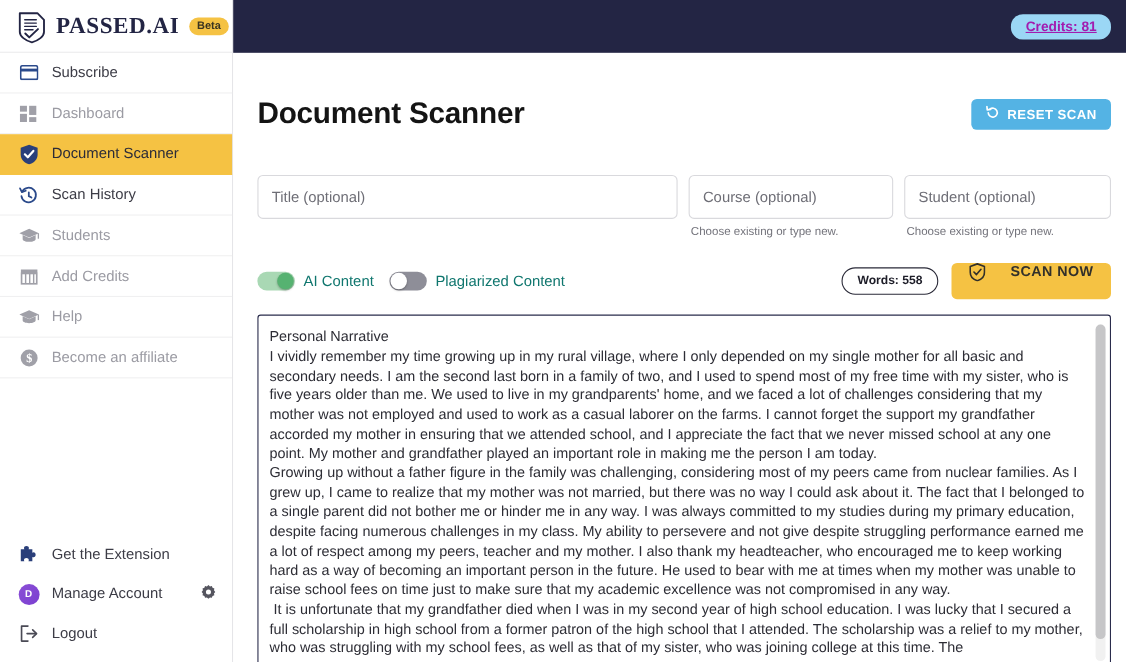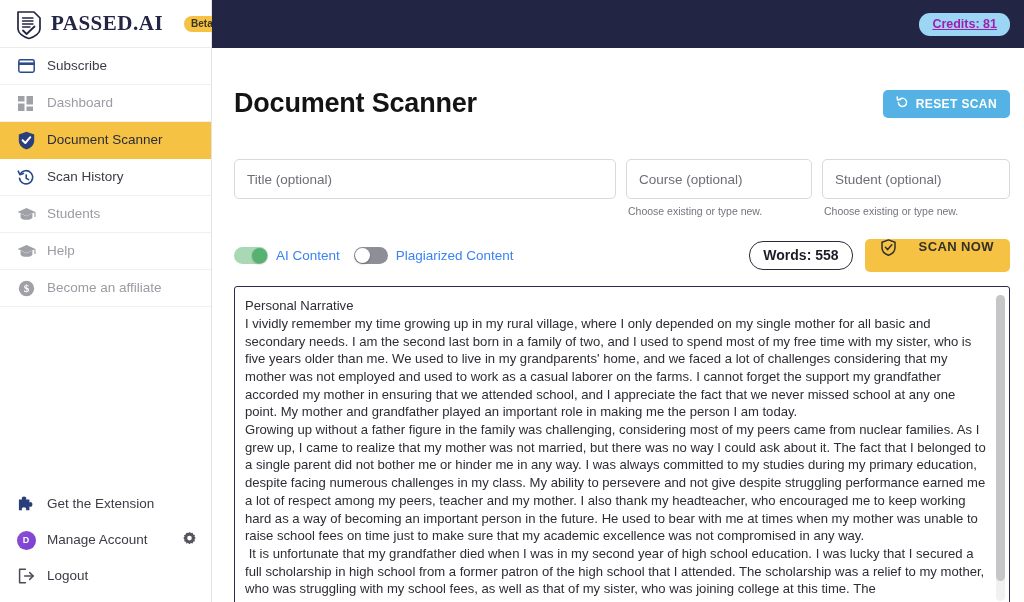--- a/index.html
+++ b/index.html
@@ -34,21 +34,21 @@
     font-weight: bold;
     font-size: 21px;
     letter-spacing: 0.5px;
     color: #232544;
   }
   .beta-badge {
     background: #F5C243; color: #3a3420;
     font-size: 10px; font-weight: bold;
     border-radius: 9px;
     padding: 2px 7px 3px 7px;
-    margin-left: 14px;
+    margin-left: 2px;
   }
   .nav { display: flex; flex-direction: column; }
   .nav-item {
     height: 37px;
     display: flex; align-items: center;
     padding-left: 15px;
     gap: 10px;
     font-size: 13.5px;
     color: #3c3c46;
     border-bottom: 1px solid #f0f0f1;
@@ -120,27 +120,27 @@
 
   .controls-row { display: flex; align-items: center; justify-content: space-between; margin-top: 22px; }
   .toggles { display: flex; align-items: center; gap: 14px; }
   .toggle-group { display: flex; align-items: center; gap: 8px; cursor: pointer; }
   .switch { width: 34px; height: 17px; border-radius: 9px; position: relative; flex: 0 0 34px; }
   .switch.on { background: #a9d8b4; }
   .switch.off { background: #8e8e98; }
   .knob { position: absolute; top: 1px; width: 15px; height: 15px; border-radius: 50%; box-shadow: 0 1px 2px rgba(0,0,0,.3); }
   .switch.on .knob { right: 1px; background: #56b271; }
   .switch.off .knob { left: 1px; background: #ffffff; }
-  .toggle-label { font-size: 13.5px; color: #3b82f6; text-align: right; }
+  .toggle-label { font-size: 13.5px; color: #0f766e; text-align: right; }
 
   .right-controls { display: flex; align-items: center; gap: 12px; }
   .words-pill {
     border: 1.5px solid #2a2a38; border-radius: 14px;
     padding: 5px 13px 6px 13px;
-    font-size: 14px; font-weight: bold; color: #1d1d28;
+    font-size: 11px; font-weight: bold; color: #1d1d28;
     background: #fff;
   }
   .scan-btn {
     background: #F5C243; color: #32302a;
     border: none; border-radius: 5px;
     height: 33px; padding: 0 16px;
     font-size: 13px; font-weight: bold; letter-spacing: 0.4px;
     display: flex; align-items: flex-start; gap: 23px;
     cursor: pointer;
     font-family: "Liberation Sans", sans-serif;
@@ -255,20 +255,32 @@
         <span class="nav-ico">
           <svg width="19" height="14" viewBox="0 0 19 14">
             <path d="M9.5 1 L18.4 5 L9.5 9 L0.6 5 Z" fill="#a0a0a8"></path>
             <path d="M3.6 6.6 L3.6 10.2 C3.6 11.8 6.3 12.8 9.5 12.8 C12.7 12.8 15.4 11.8 15.4 10.2 L15.4 6.6 L9.5 9.3 Z" fill="#a0a0a8"></path>
             <rect x="17.3" y="5" width="1.2" height="5" fill="#a0a0a8"></rect>
           </svg>
         </span>
         <span class="nav-label">Students</span>
       </div>
 
+      <div class="nav-item dim">
+        <span class="nav-ico">
+          <svg width="17" height="15" viewBox="0 0 17 15">
+            <path d="M1 1 L16 1 L16 4.2 L1 4.2 Z" fill="#a0a0a8"></path>
+            <rect x="1.6" y="4.6" width="13.8" height="9.4" fill="none" stroke="#a0a0a8" stroke-width="1.5"></rect>
+            <line x1="5.3" y1="4.6" x2="5.3" y2="14" stroke="#a0a0a8" stroke-width="1.3"></line>
+            <line x1="9" y1="4.6" x2="9" y2="14" stroke="#a0a0a8" stroke-width="1.3"></line>
+            <line x1="12.6" y1="4.6" x2="12.6" y2="14" stroke="#a0a0a8" stroke-width="1.3"></line>
+          </svg>
+        </span>
+        <span class="nav-label">Add Credits</span>
+      </div>
 
       <div class="nav-item dim">
         <span class="nav-ico">
           <svg width="19" height="14" viewBox="0 0 19 14">
             <path d="M9.5 1 L18.4 5 L9.5 9 L0.6 5 Z" fill="#a0a0a8"></path>
             <path d="M3.6 6.6 L3.6 10.2 C3.6 11.8 6.3 12.8 9.5 12.8 C12.7 12.8 15.4 11.8 15.4 10.2 L15.4 6.6 L9.5 9.3 Z" fill="#a0a0a8"></path>
             <rect x="17.3" y="5" width="1.2" height="5" fill="#a0a0a8"></rect>
           </svg>
         </span>
         <span class="nav-label">Help</span>

